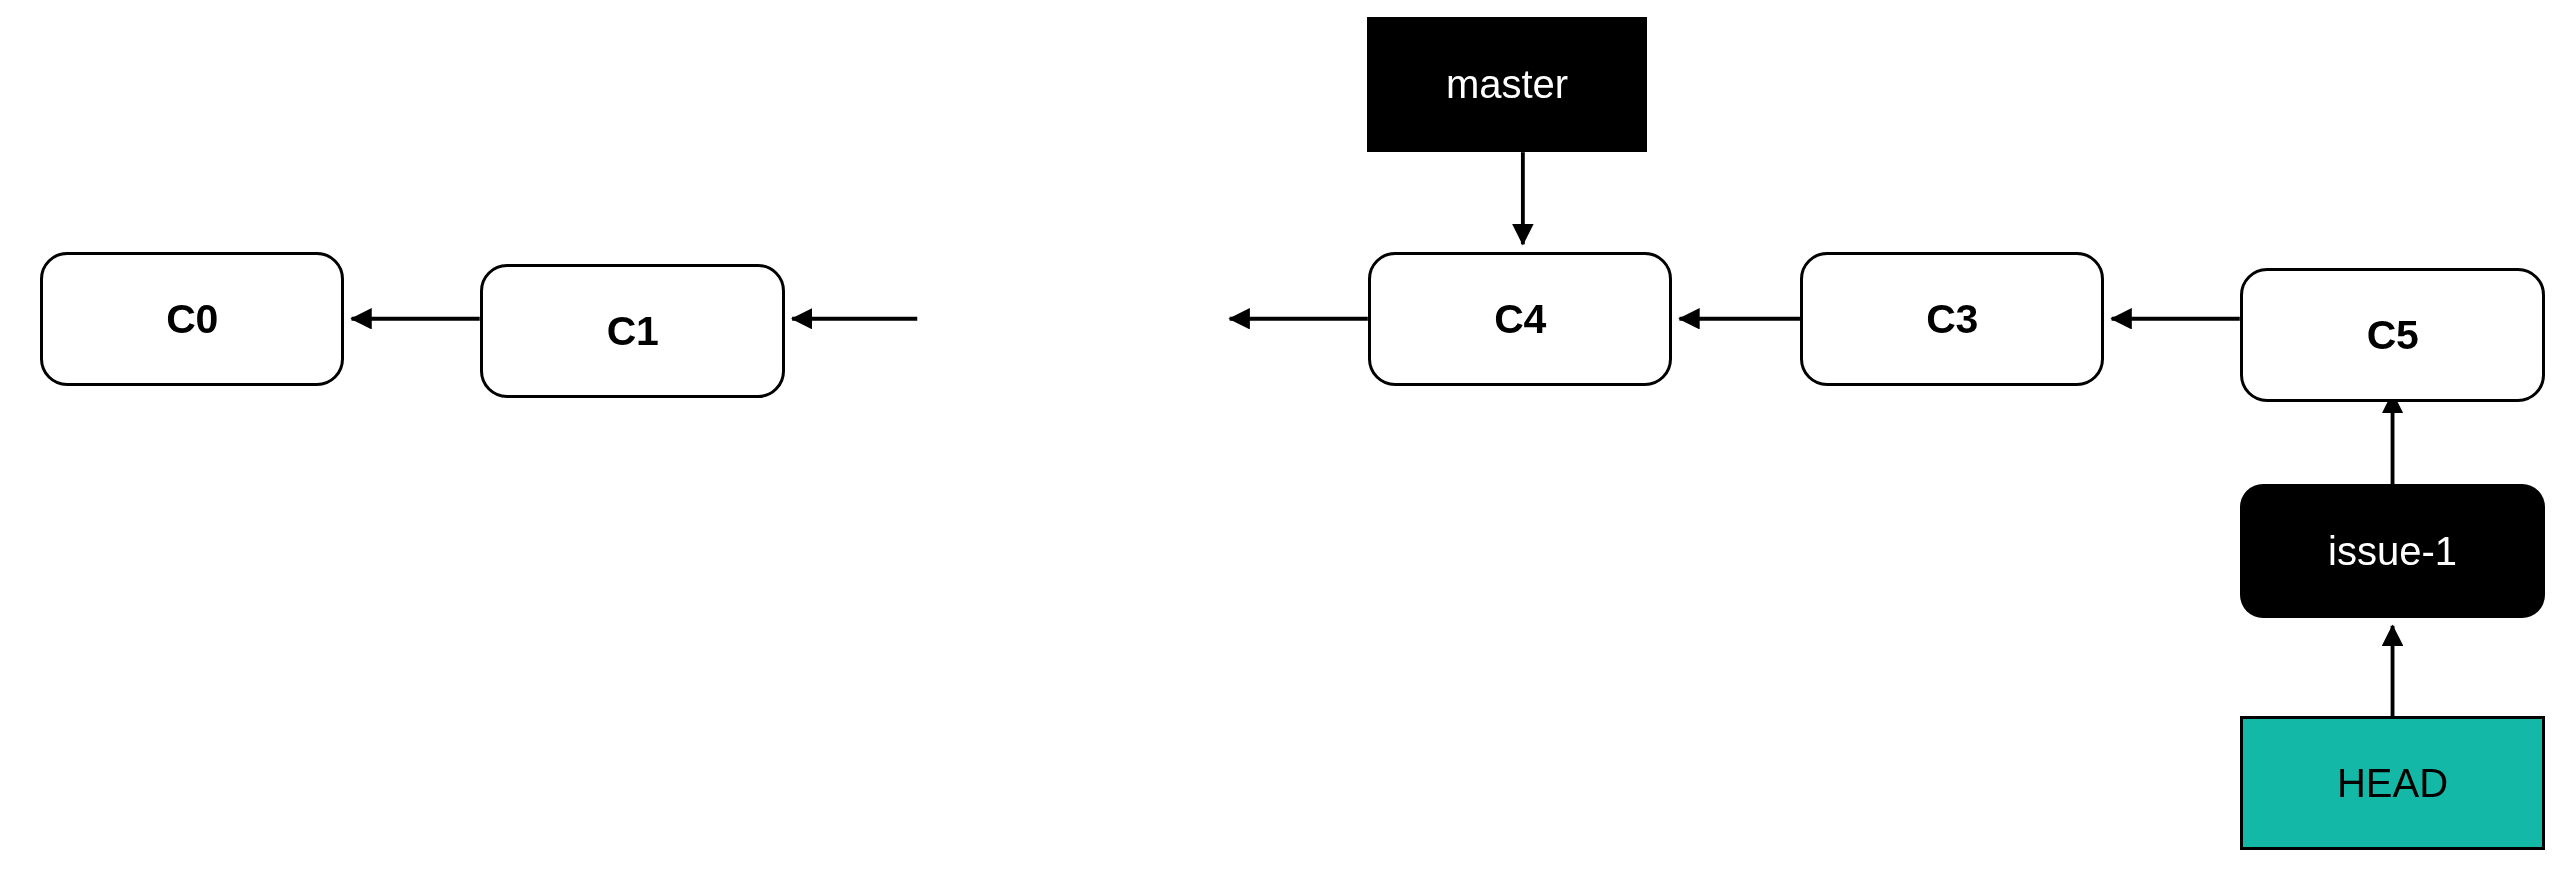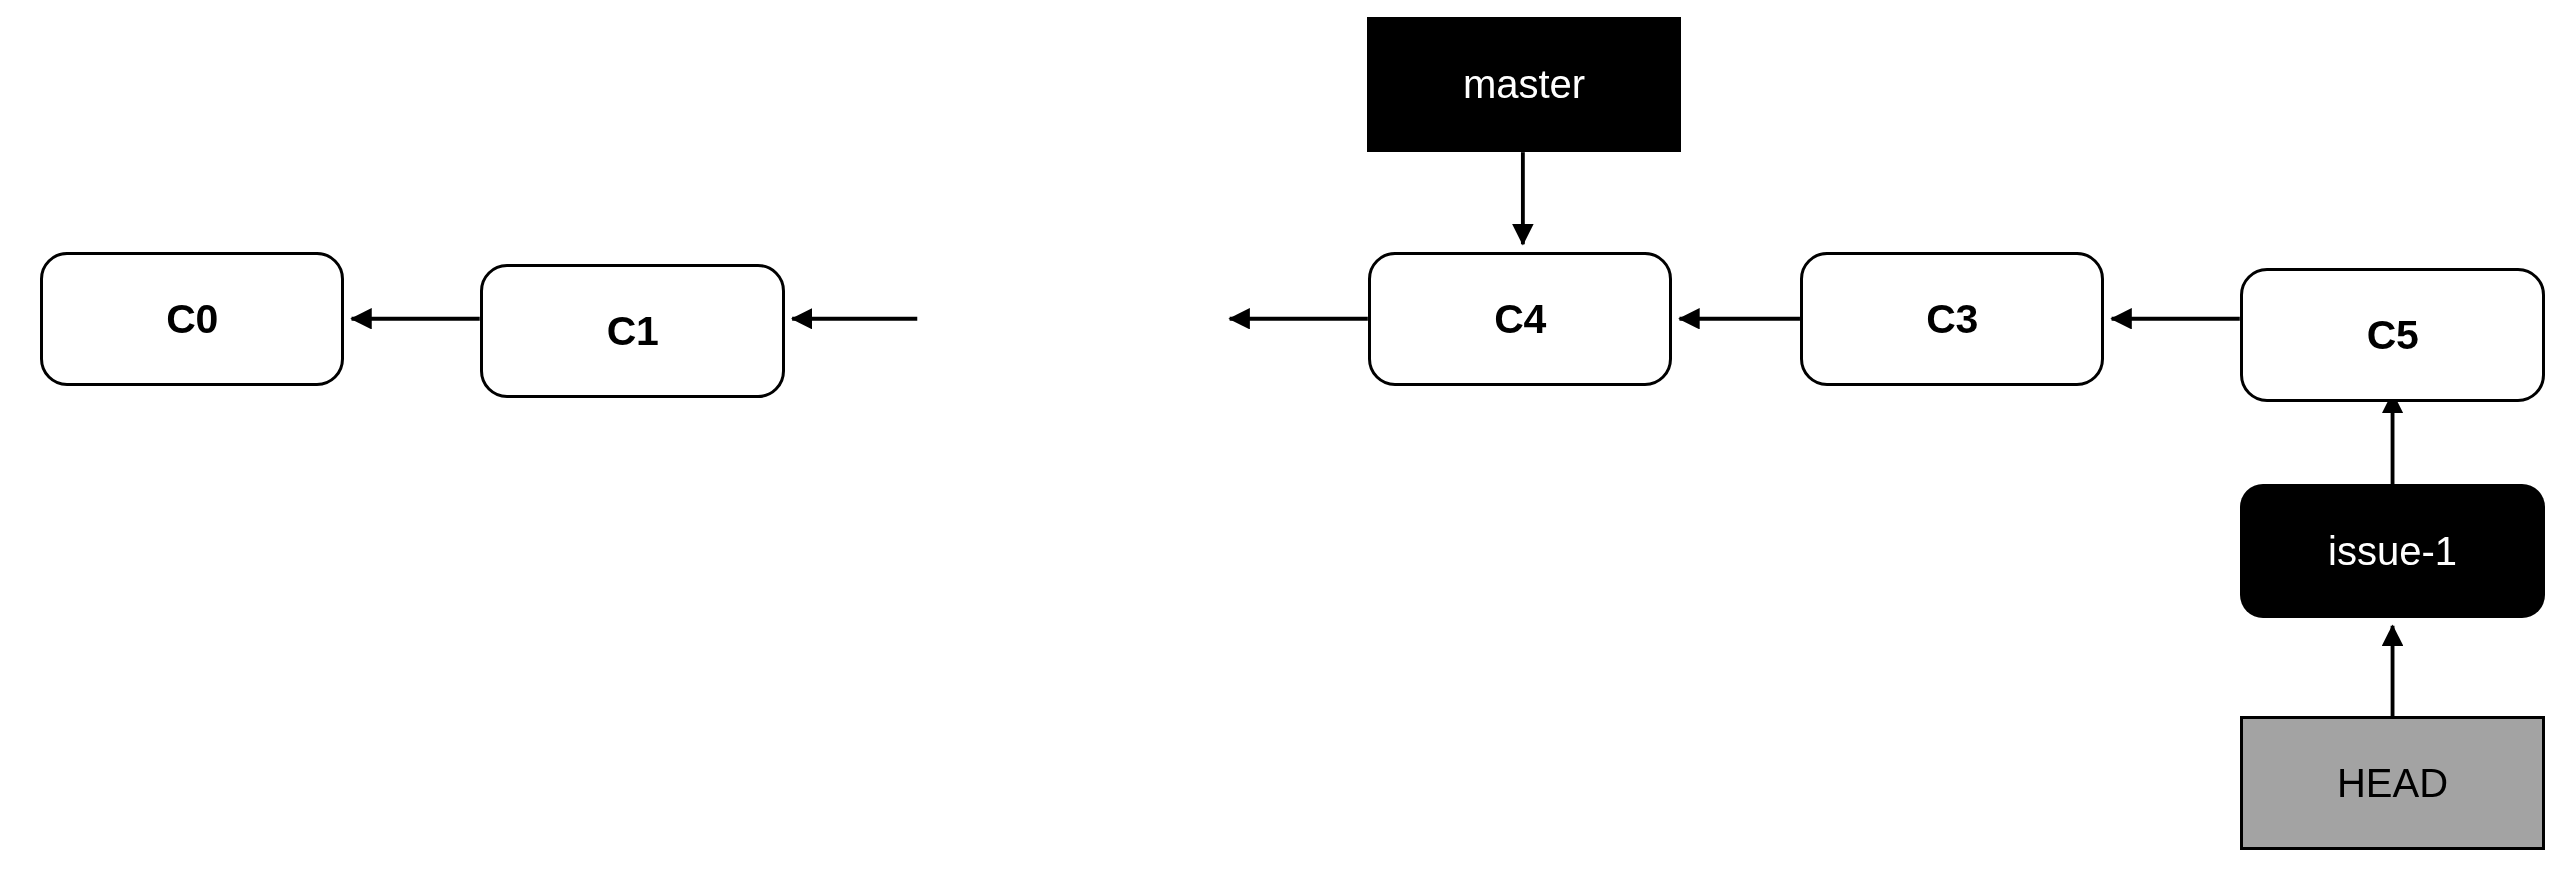--- a/index.html
+++ b/index.html
@@ -47,21 +47,21 @@
     justify-content: center;
     font-size: 40px;
     font-weight: normal;
   }
   .ref-label.branch {
     background: #000000;
     color: #ffffff;
     border: none;
   }
   .ref-label.pointer {
-    background: #a3a3a3;
+    background: #14b8a6;
     color: #000000;
     border: 3.8px solid #000000;
     text-align: right;
   }
 </style>
 </head>
 <body>
 
 <div id="canvas">
 
@@ -115,21 +115,21 @@
   </div>
 
   <div class="commit-node" style="left:1800px; top:252px; width:304px; height:134px;">
     <span>C3</span>
   </div>
 
   <div class="commit-node" style="left:2240px; top:268px; width:305px; height:134px;">
     <span>C5</span>
   </div>
 
-  <div class="ref-label branch" style="left:1367px; top:17px; width:314px; height:135px;">
+  <div class="ref-label branch" style="left:1367px; top:17px; width:280px; height:135px;">
     <span>master</span>
   </div>
 
   <div class="ref-label branch" style="left:2240px; top:484px; width:305px; height:134px;border-radius:23px;">
     <span>issue-1</span>
   </div>
 
   <div class="ref-label pointer" style="left:2240px; top:716px; width:305px; height:134px;">
     <span>HEAD</span>
   </div>

